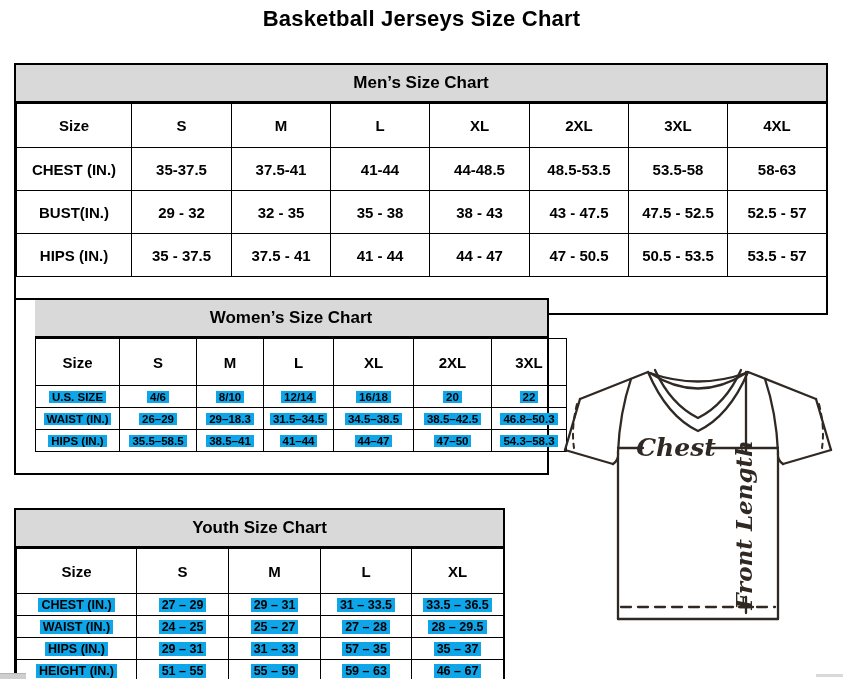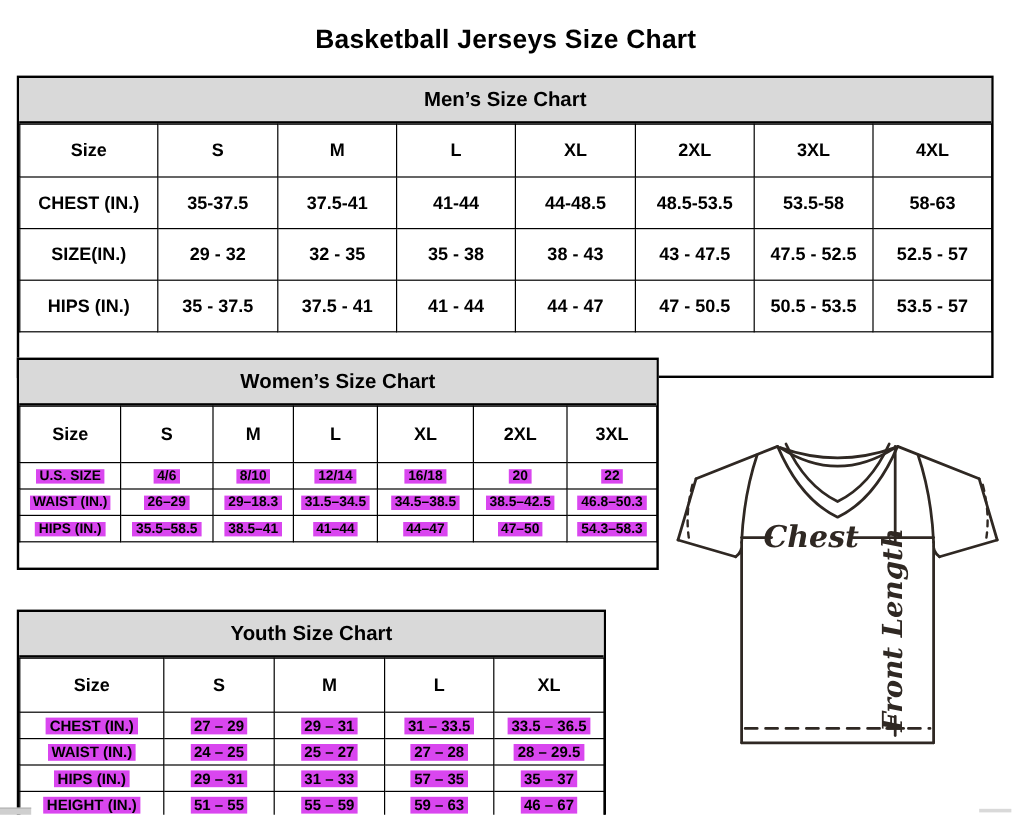--- a/index.html
+++ b/index.html
@@ -2,47 +2,47 @@
 <html><head>
 <meta charset="utf-8">
 <style>
   html,body{margin:0;padding:0;}
   body{
     width:843px;height:679px;position:relative;overflow:hidden;
     background:#ffffff;color:#000;
     font-family:"Liberation Sans","DejaVu Sans",sans-serif;
   }
   .page-title{
-    position:absolute;top:20px;left:0;width:843px;text-align:center;
+    position:absolute;top:6px;left:0;width:843px;text-align:center;
     font-size:22px;font-weight:bold;letter-spacing:.2px;
   }
   .chart{position:absolute;border:2px solid #000;background:#fff;box-sizing:border-box;}
   .chart-header{
     background:#d9d9d9;border-bottom:2px solid #000;
     height:36px;line-height:36px;text-align:center;
     font-weight:bold;font-size:17px;
   }
   table.chart-table{border-collapse:collapse;table-layout:fixed;width:100%;}
   .chart-table th,.chart-table td{
     border:1px solid #000;text-align:center;vertical-align:middle;
     font-weight:bold;padding:0;overflow:hidden;white-space:nowrap;
   }
   
   #men-chart{left:14px;top:63px;width:814px;height:252px;}
   #men-table .size-row th{height:43px;font-size:15px;}
   #men-table tbody th,#men-table tbody td{height:42px;font-size:15px;}
   
-  #women-chart{left:14px;top:298px;width:535px;height:177px;}
+  #women-chart{left:14px;top:298px;width:535px;height:177px;padding-left:19px;}
   #women-table .size-row th{height:46px;font-size:15px;}
   #women-table tbody th,#women-table tbody td{height:21px;font-size:11.5px;}
   
   #youth-chart{left:14px;top:508px;width:491px;height:175px;}
   #youth-table .size-row th{height:44px;font-size:15px;}
   #youth-table tbody th,#youth-table tbody td{height:21px;font-size:12.5px;}
-  .hl{background:#d946ef;padding:0 3px;}
+  .hl{background:#0ea5e9;padding:0 3px;}
   
   #jersey{position:absolute;left:563px;top:367px;width:270px;height:258px;}
   #jersey path{fill:none;stroke:#2f2823;stroke-width:2.3;stroke-linecap:round;stroke-linejoin:round;}
   #jersey .dash{stroke-dasharray:10 7;}
   #jersey .dash2{stroke-dasharray:5 5;stroke-width:2;}
   #jersey text{
     fill:#2f2823;font-family:"DejaVu Serif","Liberation Serif",serif;
     font-style:italic;font-weight:bold;
   }
   
@@ -84,21 +84,21 @@
           <th><span>CHEST (IN.)</span></th>
           <td><span>35-37.5</span></td>
           <td><span>37.5-41</span></td>
           <td><span>41-44</span></td>
           <td><span>44-48.5</span></td>
           <td><span>48.5-53.5</span></td>
           <td><span>53.5-58</span></td>
           <td><span>58-63</span></td>
         </tr>
         <tr>
-          <th><span>SIZE(IN.)</span></th>
+          <th><span>BUST(IN.)</span></th>
           <td><span>29 - 32</span></td>
           <td><span>32 - 35</span></td>
           <td><span>35 - 38</span></td>
           <td><span>38 - 43</span></td>
           <td><span>43 - 47.5</span></td>
           <td><span>47.5 - 52.5</span></td>
           <td><span>52.5 - 57</span></td>
         </tr>
         <tr>
           <th><span>HIPS (IN.)</span></th>

